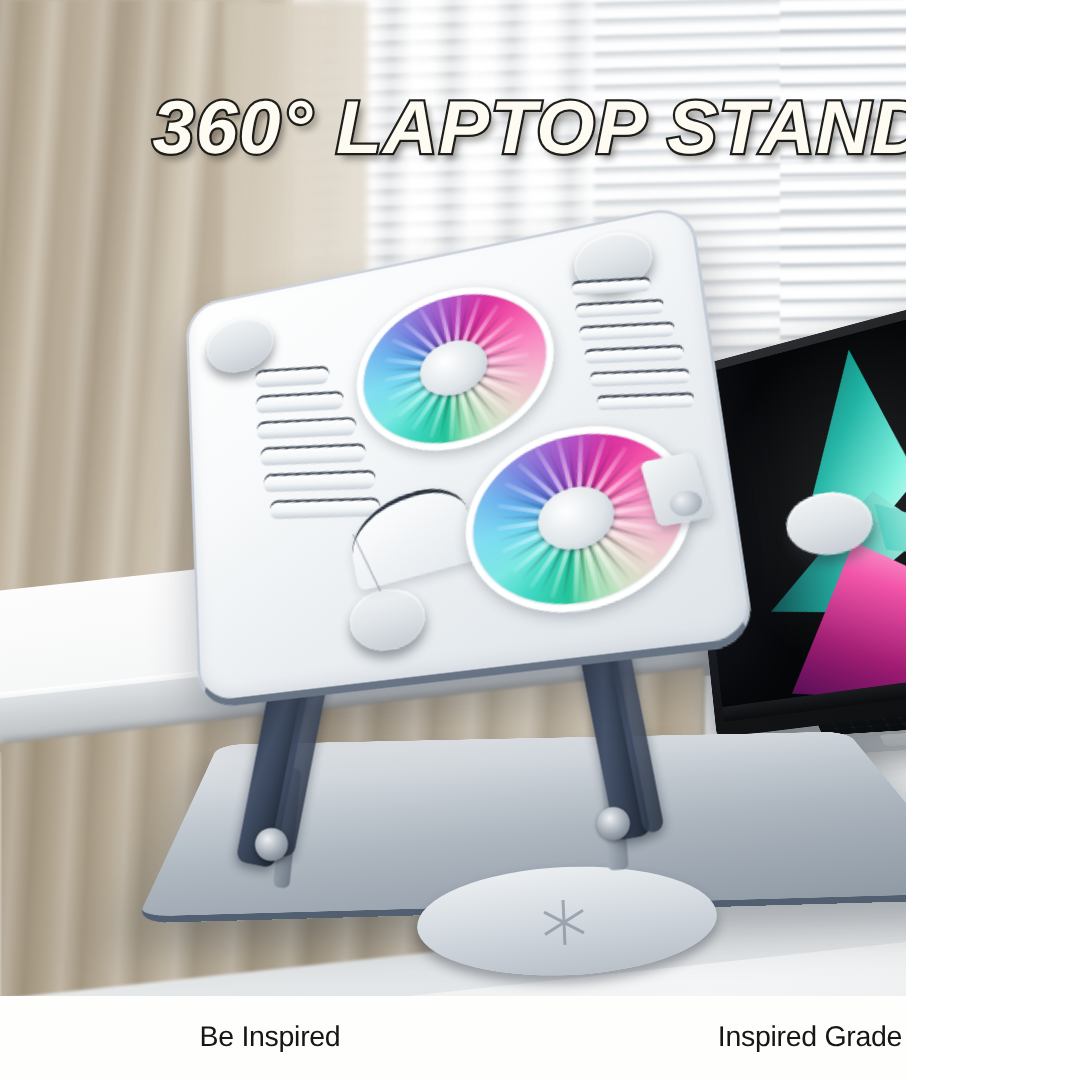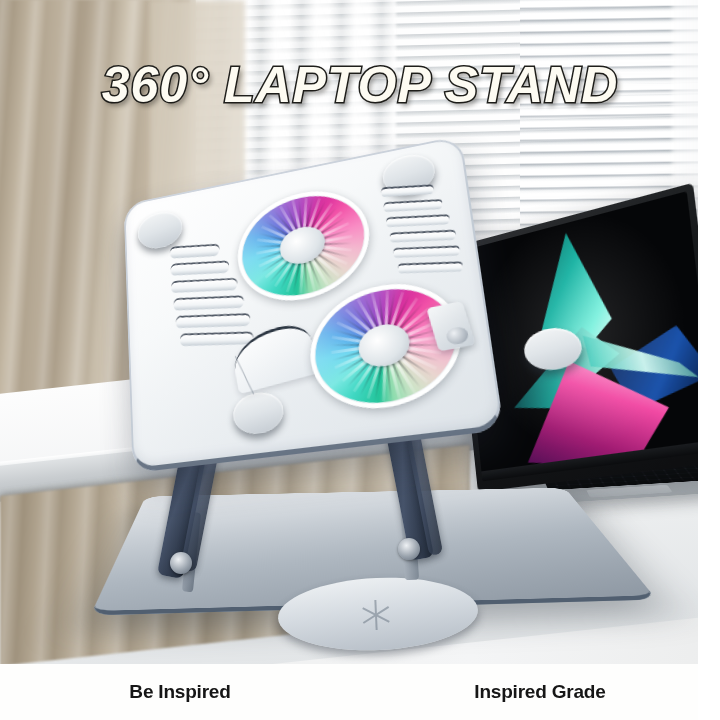--- a/index.html
+++ b/index.html
@@ -3,21 +3,21 @@
 <meta charset="utf-8">
 <title>360 Laptop Stand</title>
 <style>
   * { margin:0; padding:0; box-sizing:border-box; }
   html, body {
     width:720px; height:720px; overflow:hidden;
     background:#ffffff;
     font-family:"Liberation Sans", sans-serif;
   }
   #poster {
-    position:relative; width:698px; height:720px; overflow:hidden;
+    position:relative; width:604px; height:720px; overflow:hidden;
     background:#7f1d1d;
   }
 
   
   .scene {
     position:absolute; left:0; top:0; width:720px; height:664px;
     overflow:hidden;
   }
 
   
@@ -419,21 +419,21 @@
   }
 
   
   .captions {
     position:absolute; left:0; top:664px; width:720px; height:56px;
     background:#fefefd;
     display:flex; align-items:center;
   }
   .cap {
     flex:1; text-align:center;
-    font-size:19px; font-weight:bold; color:#161616;
+    font-size:19px; font-weight:normal; color:#161616;
     font-family:"Liberation Sans", sans-serif;
     letter-spacing:-0.2px;
   }
 </style>
 </head>
 <body>
 
 <div id="poster">
 
   <div class="scene">

